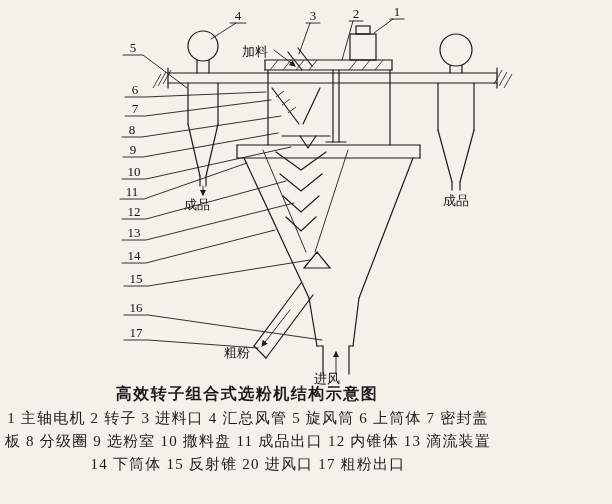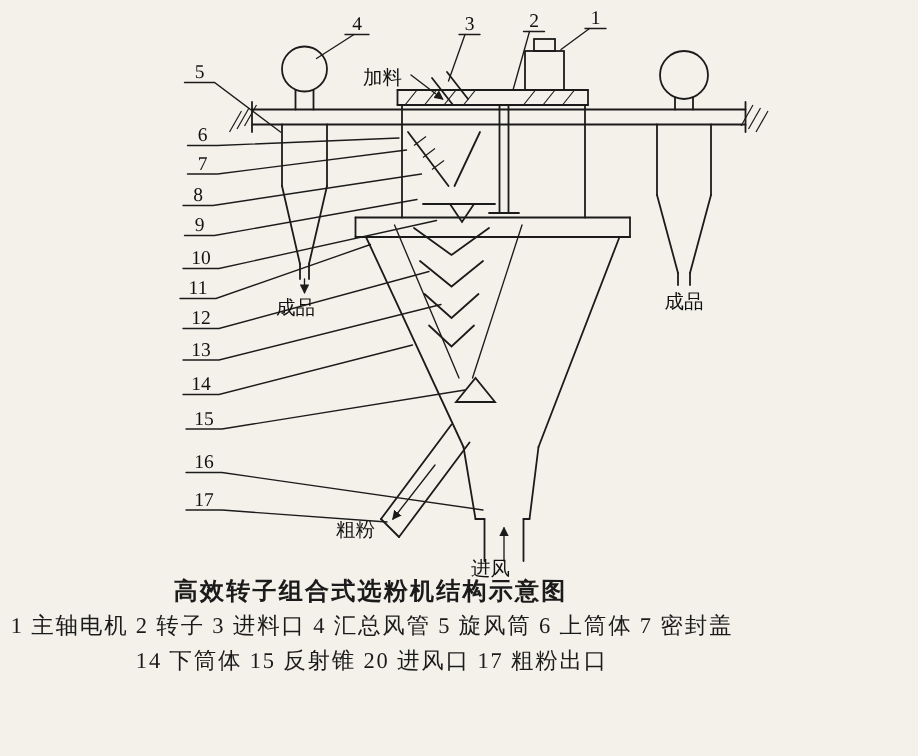--- a/index.html
+++ b/index.html
@@ -202,16 +202,17 @@
       <text class="lbl" x="443" y="205">成品</text>
       <text class="lbl" x="224" y="357">粗粉</text>
       <text class="lbl" x="314" y="383">进风</text>
     </g>
   </svg>
 
   <div class="caption">高效转子组合式选粉机结构示意图</div>
 
   <div class="legend">
     <div class="legend-line">1 主轴电机 2 转子 3 进料口 4 汇总风管 5 旋风筒 6 上筒体 7 密封盖</div>
+    <div class="legend-line">板 8 分级圈 9 选粉室 10 撒料盘 11 成品出口 12 内锥体 13 滴流装置</div>
     <div class="legend-line">14 下筒体 15 反射锥 20 进风口 17 粗粉出口</div>
   </div>
 
 </div>
 
 </body></html>

